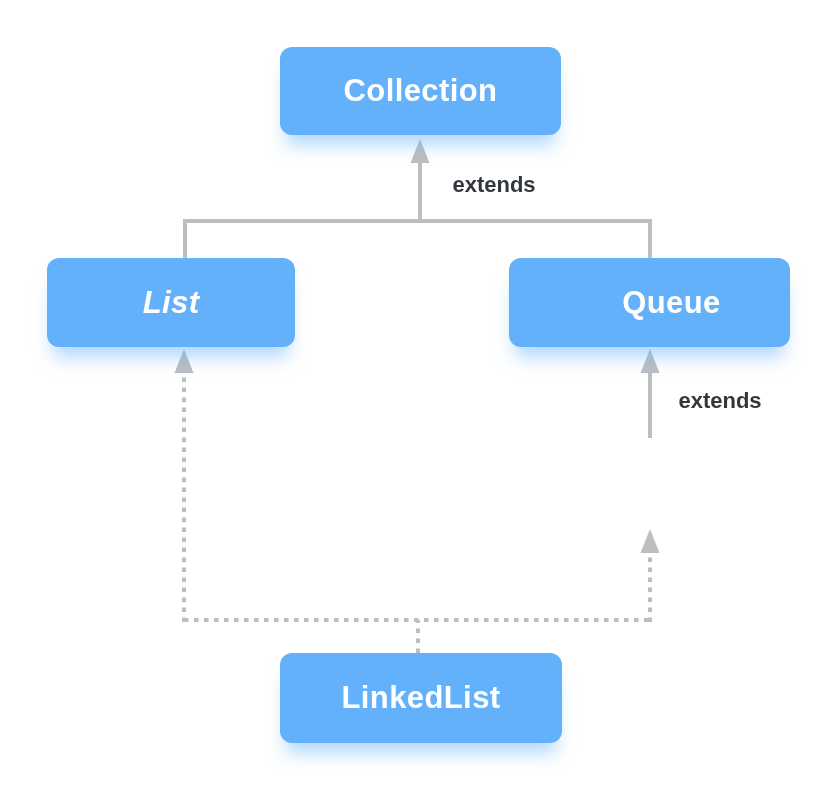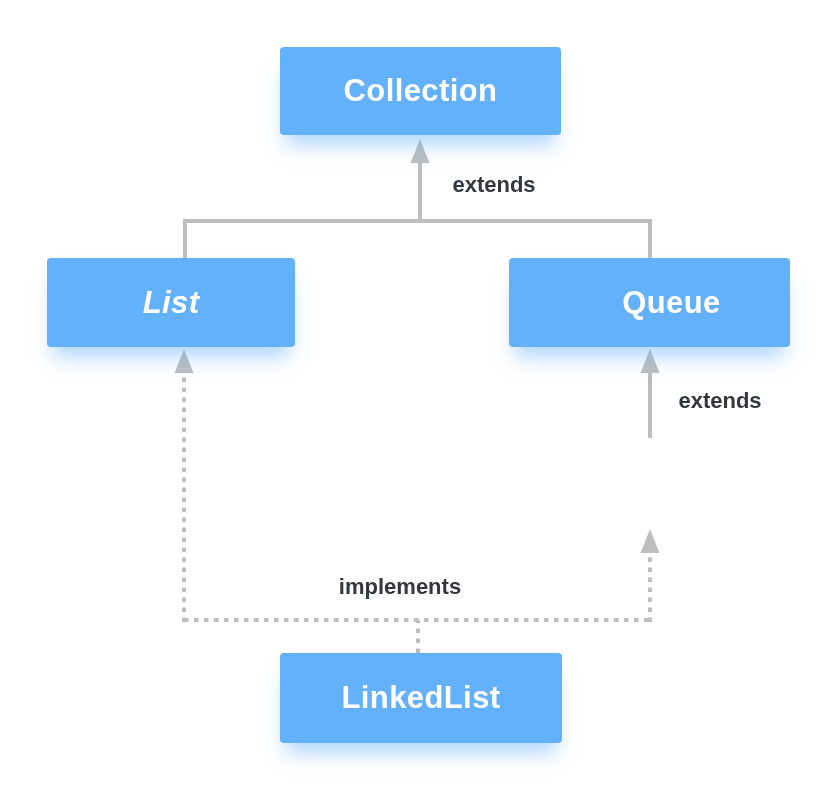--- a/index.html
+++ b/index.html
@@ -44,21 +44,21 @@
   .node {
     position: absolute;
     display: flex;
     align-items: center;
     justify-content: center;
     background: var(--node-fill);
     color: var(--node-text);
     font-weight: 700;
     font-size: 31px;
     letter-spacing: 0.4px;
-    border-radius: 4px;
+    border-radius: 12px;
     box-shadow: 0 16px 18px -6px rgba(99, 177, 250, 0.5);
   }
   .node-collection { left: 280px; top: 47px;  width: 281px; height: 88px; }
   .node-list       { left: 47px;  top: 258px; width: 248px; height: 89px; font-style: italic; }
   .node-queue      { left: 509px; top: 258px; width: 281px; height: 89px; padding-left: 44px; }
   .node-deque      { left: 509px; top: 438px; width: 281px; height: 87px; }
   .node-linkedlist { left: 280px; top: 653px; width: 282px; height: 90px; text-align: right; }
   .edge-label {
     position: absolute;
     transform: translateX(-50%);
@@ -104,15 +104,14 @@
   </div>
   <div class="node node-queue">
     <span>Queue</span>
   </div>
   <div class="node node-linkedlist">
     <span>LinkedList</span>
   </div>
 
   <div class="edge-label label-extends-top">extends</div>
   <div class="edge-label label-extends-deque">extends</div>
-  <div class="edge-label label-implements">implements</div>
 
 </div>
 
 </body></html>

